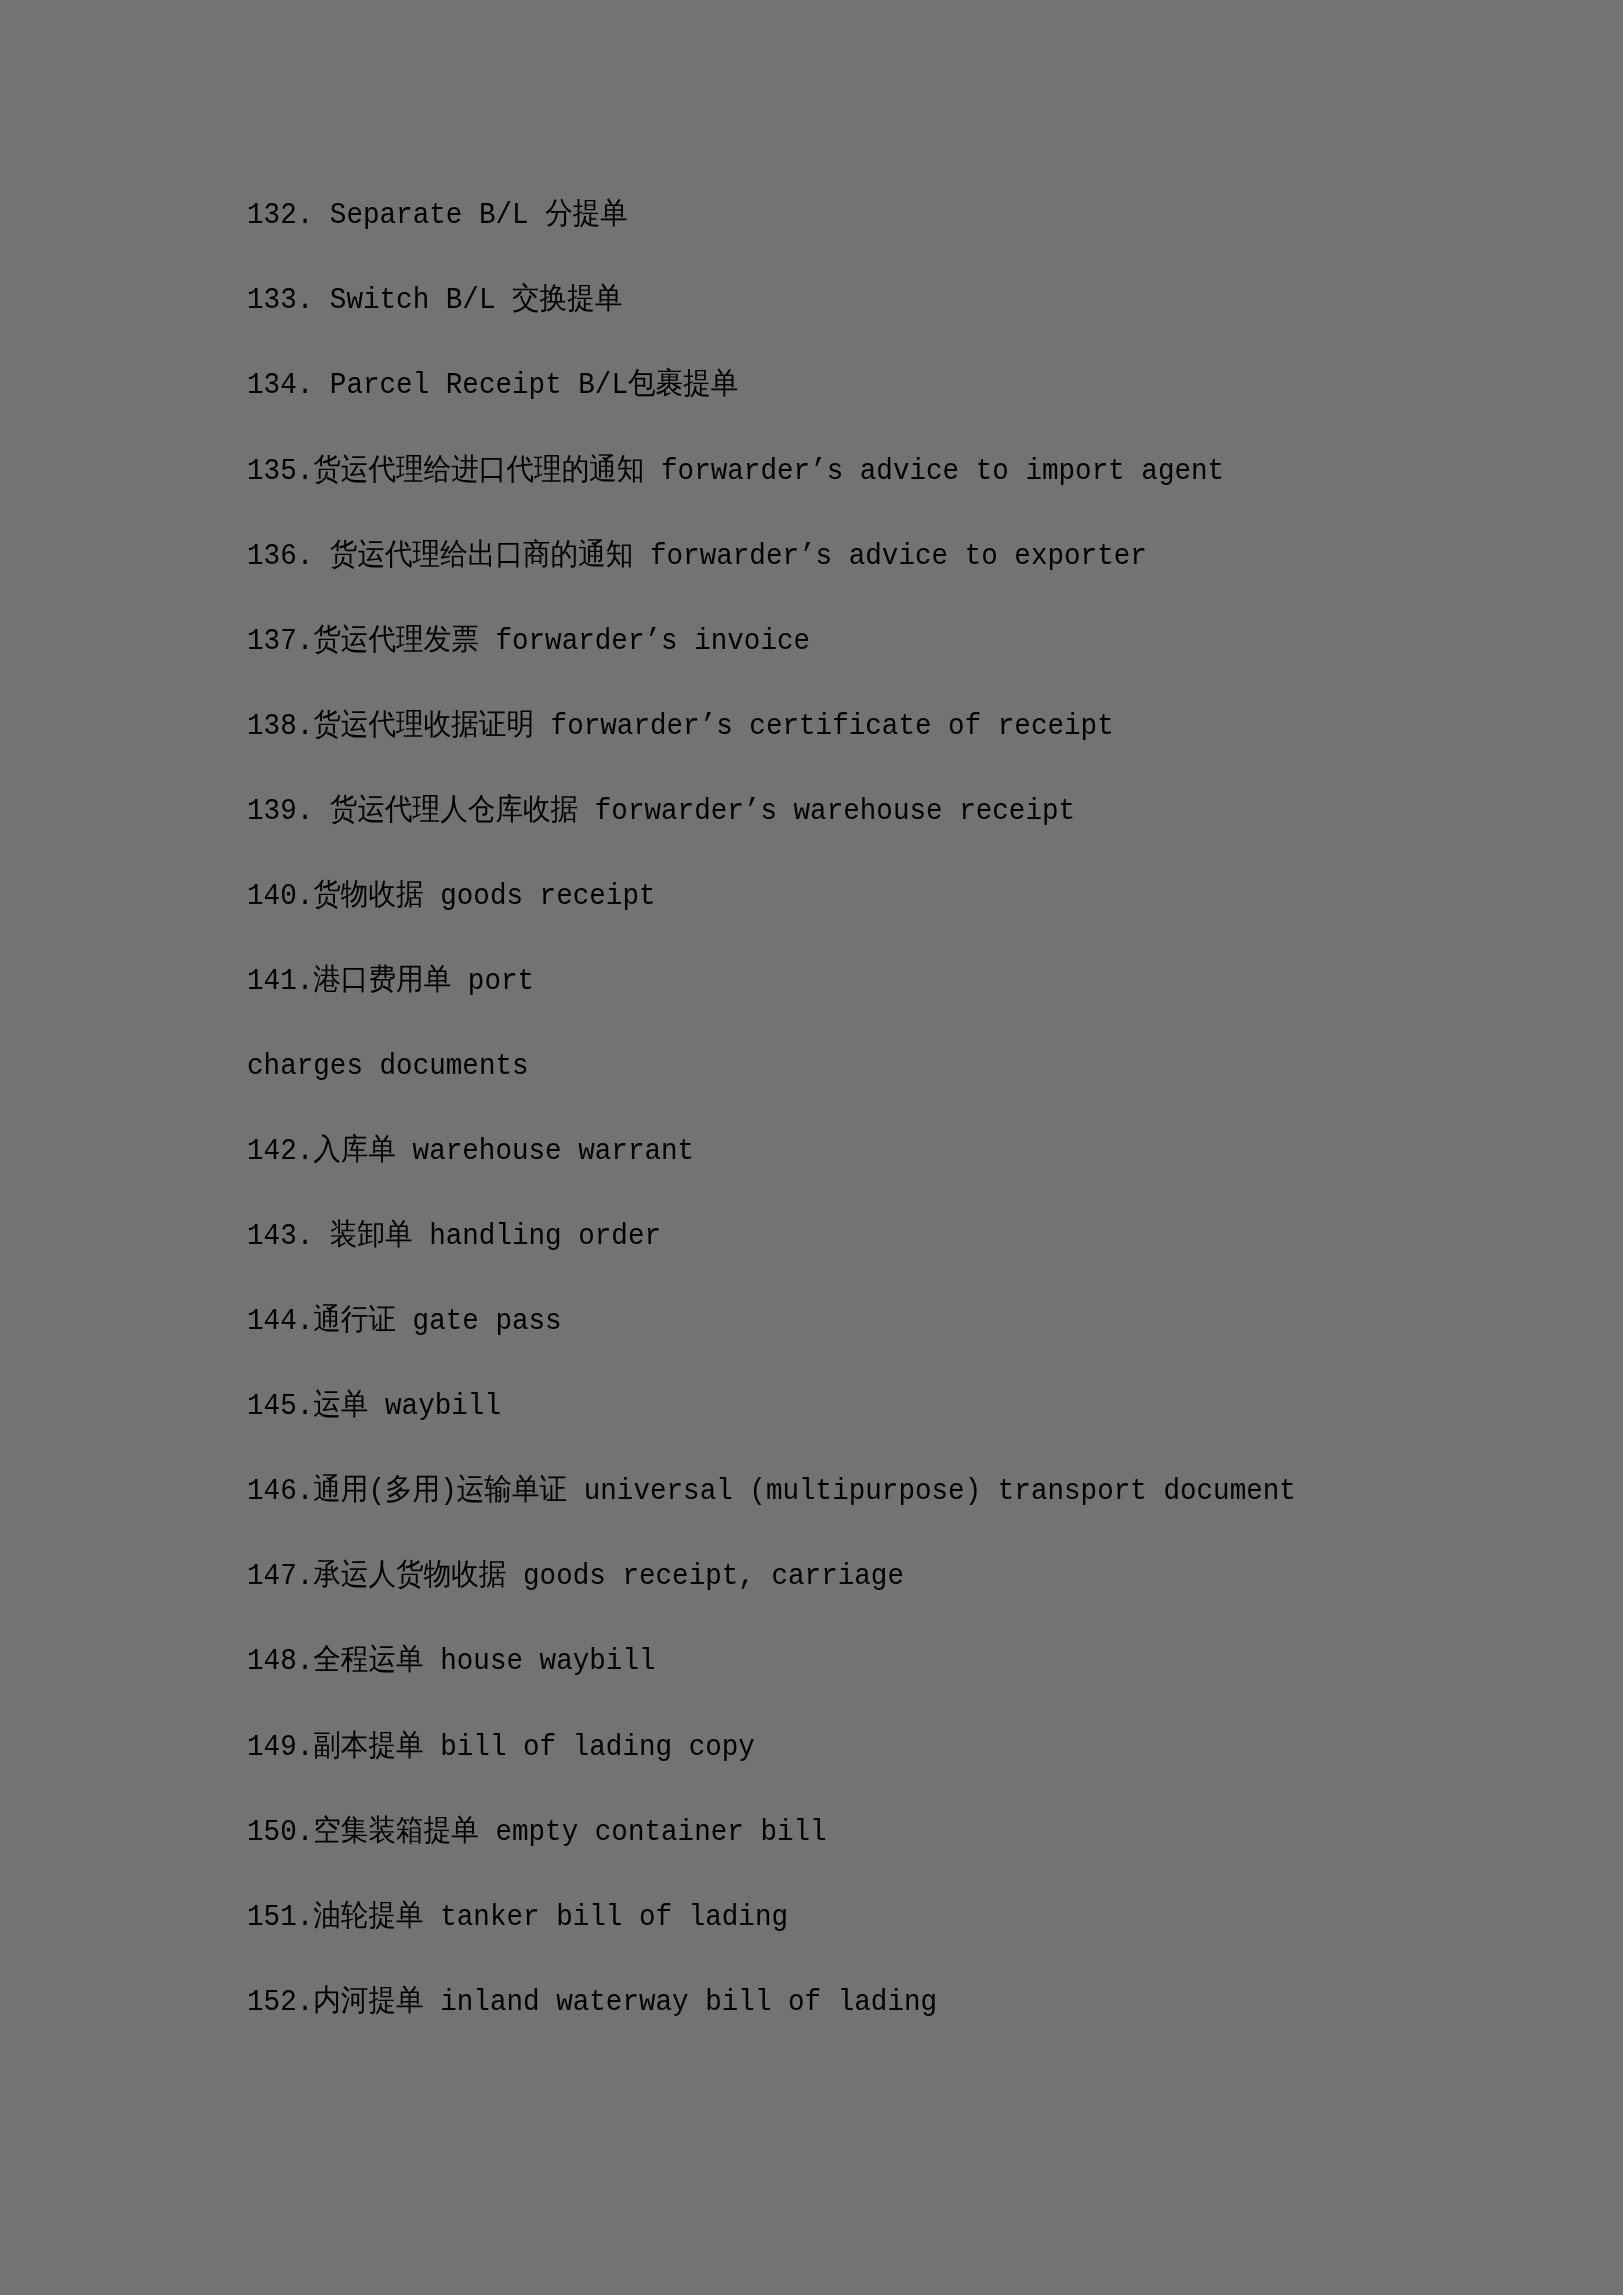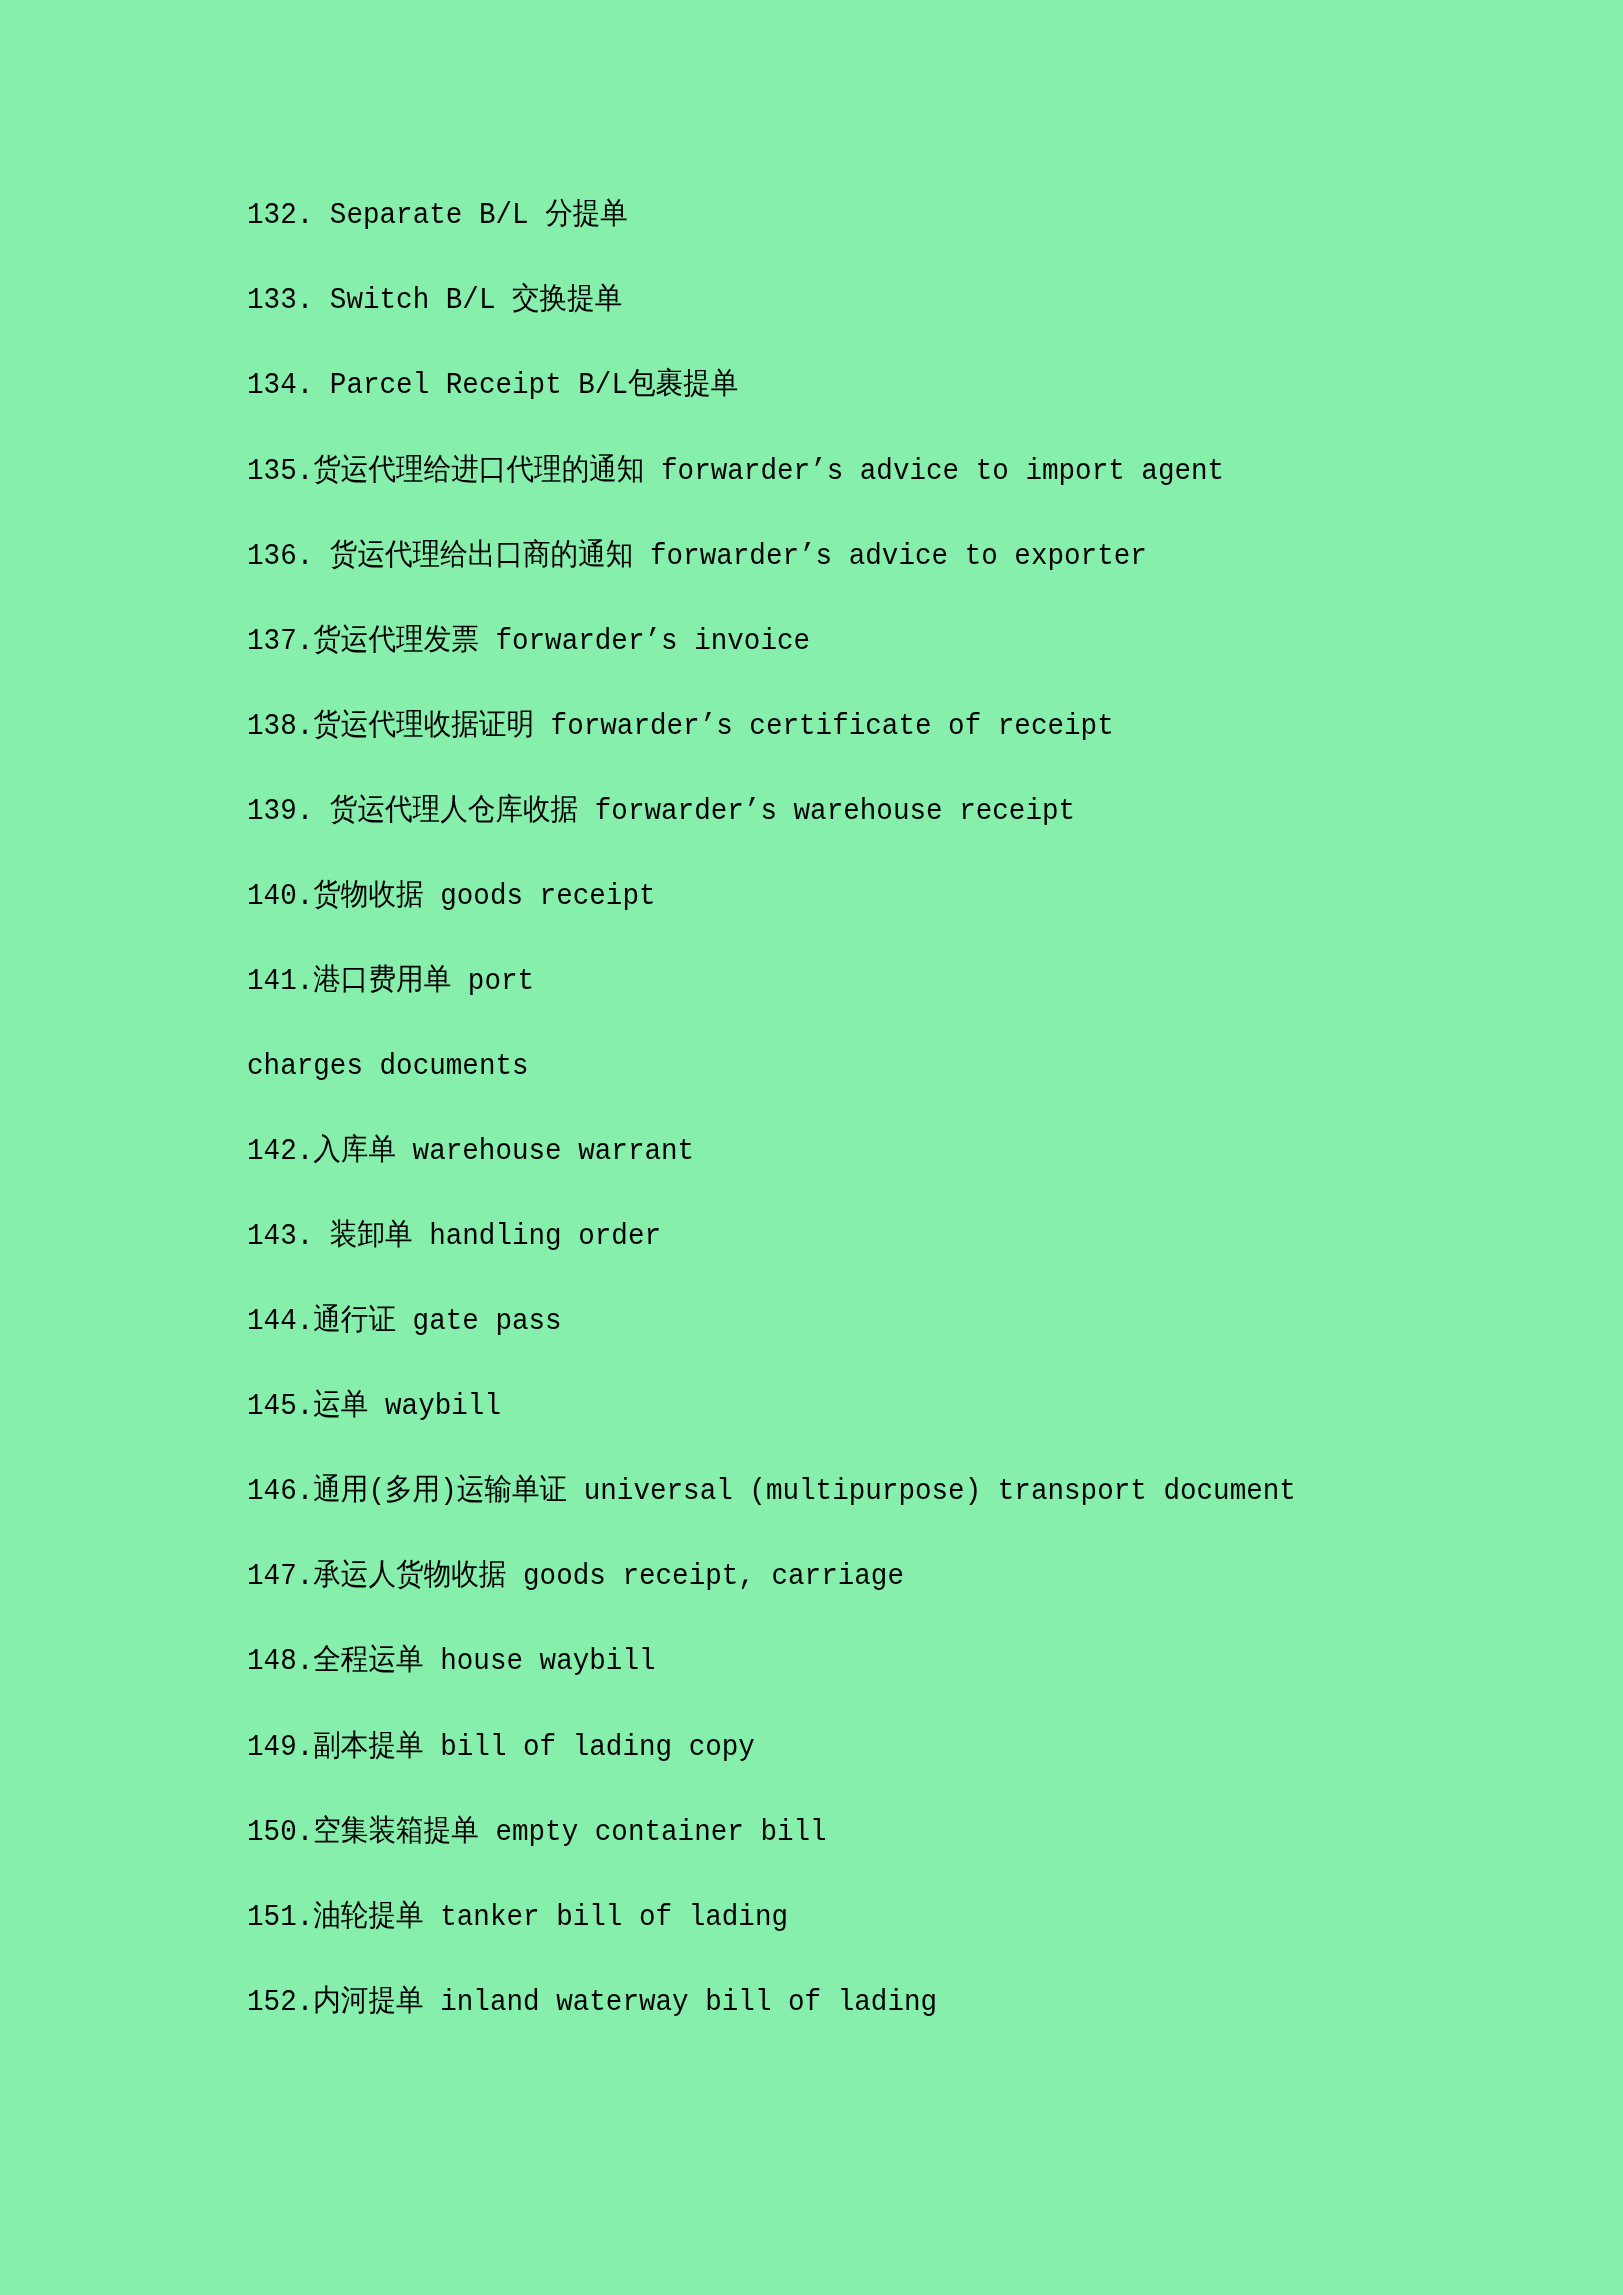--- a/index.html
+++ b/index.html
@@ -14,21 +14,21 @@
       overflow: hidden;
       font-family: "Liberation Mono", "DejaVu Sans Mono", monospace;
       color: #000000;
     }
     .page {
       position: absolute;
       left: 0;
       top: 0;
       width: 1623px;
       height: 2295px;
-      background: #86efac;
+      background: #737373;
     }
     .entry {
       position: absolute;
       left: 247px;
       font-size: 30px;
       line-height: 39px;
       height: 39px;
       white-space: pre;
       letter-spacing: 0px;
       transform-origin: left center;

